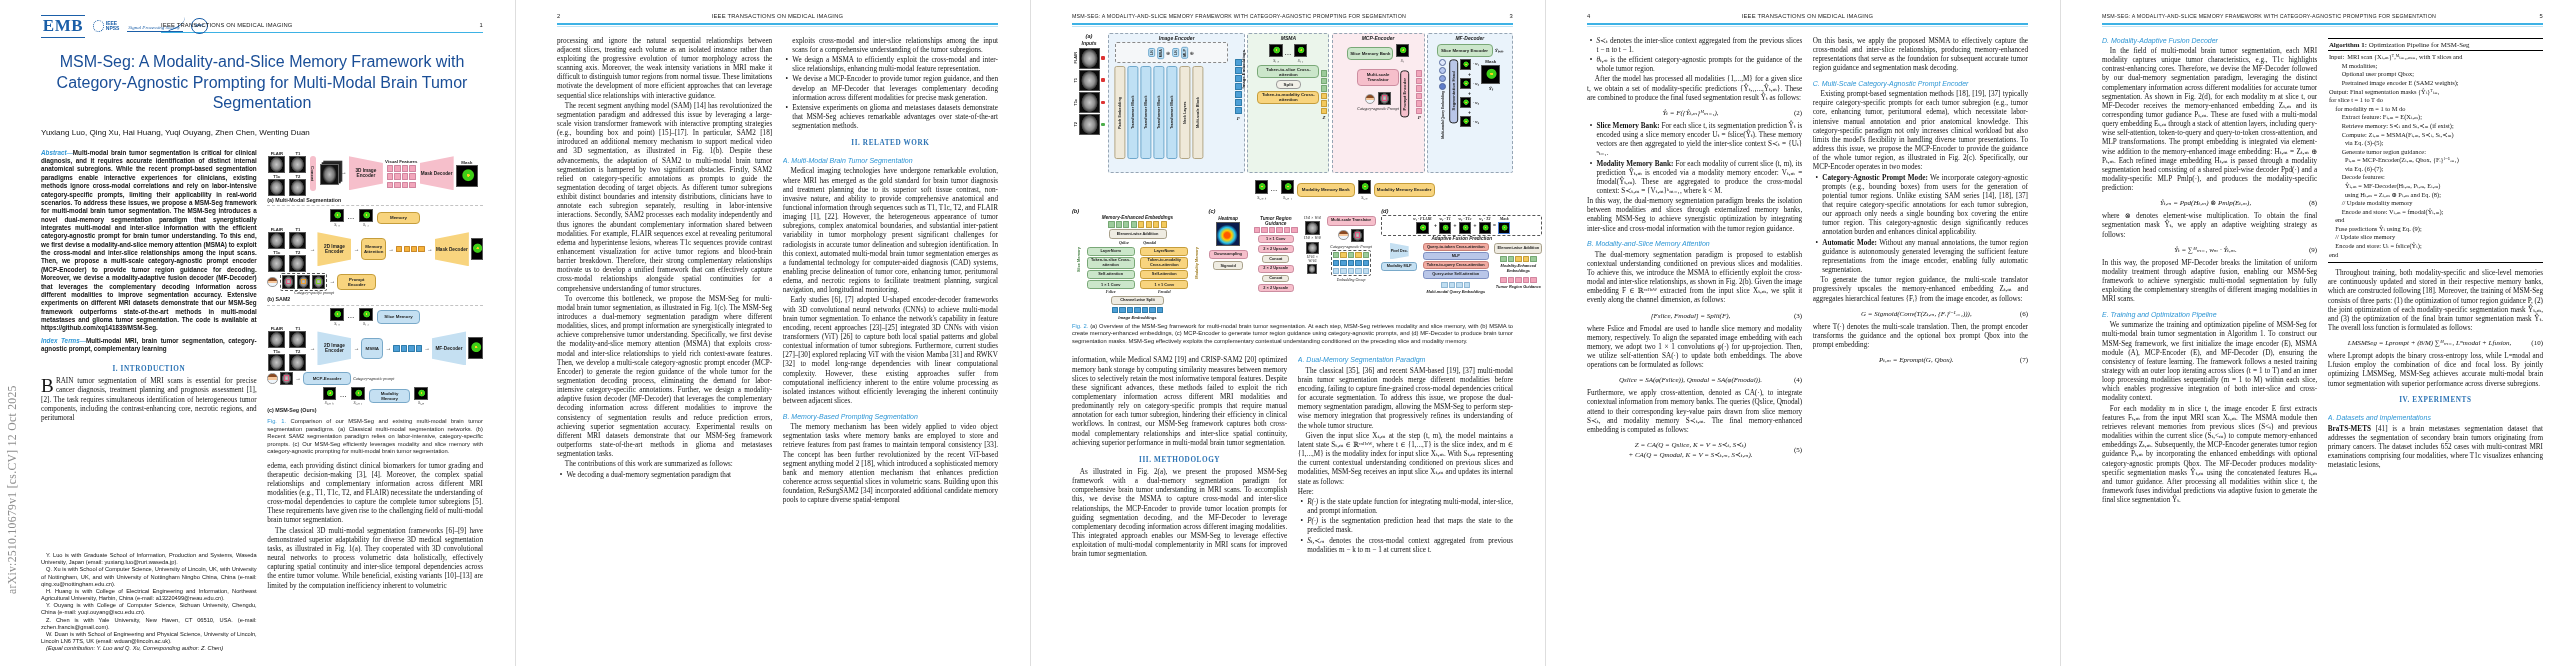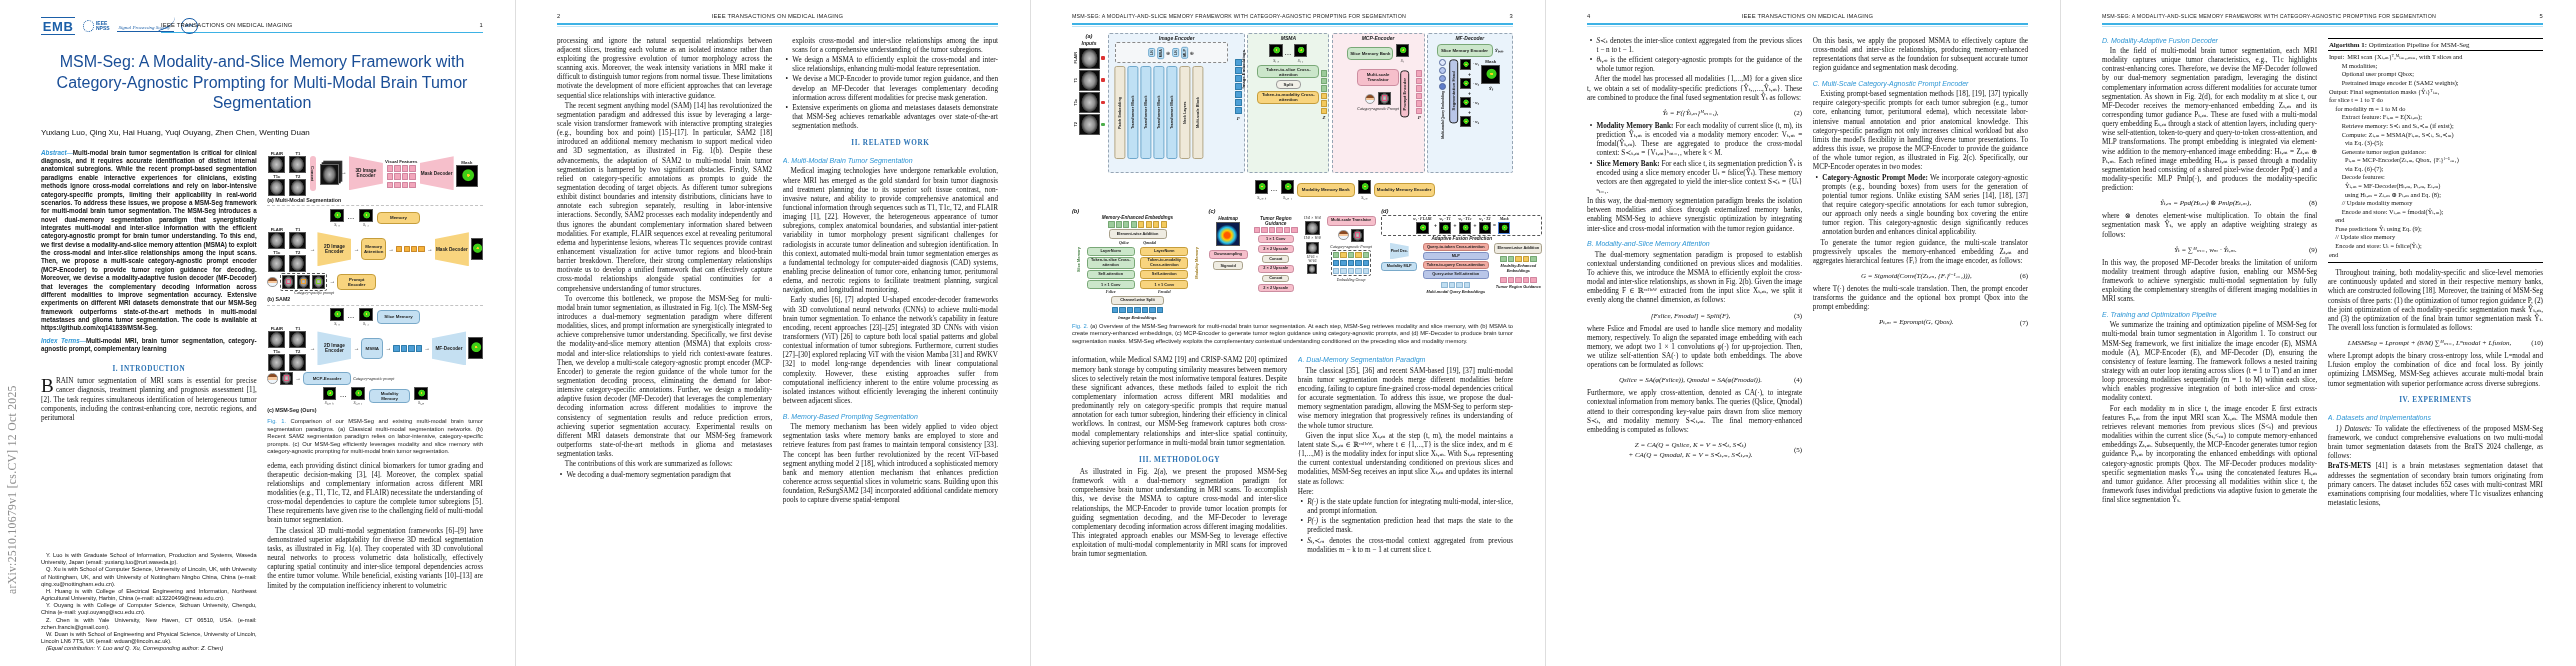--- a/index.html
+++ b/index.html
@@ -13,21 +13,21 @@
   .hdr{position:relative;height:8.3px;font-family:"Liberation Sans","DejaVu Sans",sans-serif;
        font-size:5.8px;letter-spacing:0.2px;color:#222;}
   .hdr .hl{position:absolute;left:0;top:0;}
   .hdr .hc{position:absolute;left:0;right:0;text-align:center;}
   .hdr .hr{position:absolute;right:0;top:0;}
   .rule{height:1.7px;background:#3DB2E5;margin-top:1.7px;}
   .rule2{height:0.6px;background:#bfe4f6;margin-top:1.1px;}
 
   
   .logos{display:flex;align-items:center;gap:7.8px;height:25.6px;}
-  .emb{font-family:Liberation Sans, sans-serif;font-weight:bold;font-size:13px;color:#1b5fa8;letter-spacing:0.6px;
+  .emb{font-family:Liberation Serif, serif;font-weight:bold;font-size:17px;color:#1b5fa8;letter-spacing:0.6px;
        border-top:1.1px solid #1b5fa8;border-bottom:1.1px solid #1b5fa8;padding:0.6px 1.7px;}
   .npss{display:flex;align-items:center;gap:1.7px;color:#1b5fa8;font-family:"Liberation Sans",sans-serif;}
   .gear{width:9.4px;height:9.4px;border:1.4px dotted #1b5fa8;border-radius:50%;display:inline-block;}
   .npss b{font-size:5px;line-height:1;white-space:pre-line;}
   .sps{position:relative;color:#1b5fa8;font-family:"Liberation Serif",serif;font-style:italic;font-size:5px;
        border-bottom:0.6px solid #1b5fa8;padding:5.6px 3.3px 1.1px 1.1px;}
   .swoosh{position:absolute;right:-2.2px;top:-1.1px;width:19px;height:9px;border-bottom:1.1px solid #1b5fa8;
           border-radius:0 0 100% 0;transform:rotate(-14deg);}
   .uffc{width:14.5px;height:14.5px;border:1.1px solid #1b5fa8;border-radius:50%;color:#1b5fa8;display:flex;
         align-items:center;justify-content:center;font-size:3.6px;font-weight:bold;font-family:"Liberation Sans",sans-serif;}
@@ -995,22 +995,22 @@
   <div class="rule2"></div>
   <div class="cols" style="margin-top:10px;">
    <div class="col">
      <p class="bul"><i>S≺ₜ</i><span> denotes the inter-slice context aggregated from the previous slices t − n to t − 1.</span></p>
      <p class="bul"><i>θₜ,ₘ</i><span> is the efficient category-agnostic prompts for the guidance of the whole tumor region.</span></p>
      <p class="body ind">After the model has processed all modalities {1,...,M} for a given slice t, we obtain a set of modality-specific predictions {Ŷₜ,₁,...,Ŷₜ,ₘ}. These are combined to produce the final fused segmentation result Ŷₜ as follows:</p>
      <div class="eq">
               <div class="eqb">Ŷₜ = F({Ŷₜ,ₘ}ᴹₘ₌₁),</div>
               <span class="eqn">(2)</span>
             </div>
+     <p class="bul"><b>Slice Memory Bank:</b><span> For each slice t, its segmentation prediction Ŷₜ is encoded using a slice memory encoder Uₜ = fslice(Ŷₜ). These memory vectors are then aggregated to yield the inter-slice context S≺ₜ = {Uₜ}ⁿₜ₌₁.</span></p>
      <p class="bul"><b>Modality Memory Bank:</b><span> For each modality of current slice (t, m), its prediction Ŷₜ,ₘ is encoded via a modality memory encoder: Vₜ,ₘ = fmodal(Ŷₜ,ₘ). These are aggregated to produce the cross-modal context: S≺ₜ,ₘ = {Vₜ,ₘ}ᵏₘ₌₁, where k &lt; M.</span></p>
-     <p class="bul"><b>Slice Memory Bank:</b><span> For each slice t, its segmentation prediction Ŷₜ is encoded using a slice memory encoder Uₜ = fslice(Ŷₜ). These memory vectors are then aggregated to yield the inter-slice context S≺ₜ = {Uₜ}ⁿₜ₌₁.</span></p>
      <p class="body">In this way, the dual-memory segmentation paradigm breaks the isolation between modalities and slices through externalized memory banks, enabling MSM-Seg to achieve synergistic optimization by integrating inter-slice and cross-modal information with the tumor region guidance.</p>
      <h3>B. Modality-and-Slice Memory Attention</h3>
      <p class="body ind">The dual-memory segmentation paradigm is proposed to establish contextual understanding conditioned on previous slices and modalities. To achieve this, we introduce the MSMA to efficiently exploit the cross-modal and inter-slice relationships, as shown in Fig. 2(b). Given the image embedding F ∈ ℝᶜˣᴴˣᵂ extracted from the input slice Xₜ,ₘ, we split it evenly along the channel dimension, as follows:</p>
      <div class="eq">
               <div class="eqb">[Fslice, Fmodal] = Split(F),</div>
               <span class="eqn">(3)</span>
             </div>
      <p class="body">where Fslice and Fmodal are used to handle slice memory and modality memory, respectively. To align the separated image embedding with each memory, we adopt two 1 × 1 convolutions φ(·) for up-projection. Then, we utilize self-attention SA(·) to update both embeddings. The above operations can be formulated as follows:</p>
      <div class="eq">
               <div class="eqb">Qslice = SA(φ(Fslice)),    Qmodal = SA(φ(Fmodal)).</div>
@@ -1021,20 +1021,21 @@
               <div class="eqb">Z = CA(Q = Qslice, K = V = S≺ₜ, S≺ₜ)
 + CA(Q = Qmodal, K = V = S≺ₜ,ₘ, S≺ₜ,ₘ).</div>
               <span class="eqn">(5)</span>
             </div>
    </div>
    <div class="col">
      <p class="body">On this basis, we apply the proposed MSMA to effectively capture the cross-modal and inter-slice relationships, producing memory-enhanced representations that serve as the foundation for subsequent accurate tumor region guidance and segmentation mask decoding.</p>
      <h3>C. Multi-Scale Category-Agnostic Prompt Encoder</h3>
      <p class="body ind">Existing prompt-based segmentation methods [18], [19], [37] typically require category-specific prompts for each tumor subregion (e.g., tumor core, enhancing tumor, peritumoral edema), which necessitate labor-intensive manual annotation and prior anatomical knowledge. This category-specific paradigm not only increases clinical workload but also limits the model's flexibility in handling diverse tumor presentations. To address this issue, we propose the MCP-Encoder to provide the guidance of the whole tumor region, as illustrated in Fig. 2(c). Specifically, our MCP-Encoder operates in two modes:</p>
      <p class="bul"><b>Category-Agnostic Prompt Mode:</b><span> We incorporate category-agnostic prompts (e.g., bounding boxes) from users for the generation of potential tumor regions. Unlike existing SAM series [14], [18], [37] that require category-specific annotations for each tumor subregion, our approach only needs a single bounding box covering the entire tumor region. This category-agnostic design significantly reduces annotation burden and enhances clinical applicability.</span></p>
+     <p class="bul"><b>Automatic Mode:</b><span> Without any manual annotations, the tumor region guidance is autonomously generated leveraging the sufficient feature representations from the image encoder, enabling fully automatic segmentation.</span></p>
      <p class="body ind">To generate the tumor region guidance, the multi-scale translator progressively upscales the memory-enhanced embedding Zₜ,ₘ and aggregates hierarchical features {Fᵢ} from the image encoder, as follows:</p>
      <div class="eq">
               <div class="eqb">G = Sigmoid(Conv(T(Zₜ,ₘ, {Fᵢ}ˡ⁻¹ᵢ₌₁))),</div>
               <span class="eqn">(6)</span>
             </div>
      <p class="body">where T(·) denotes the multi-scale translation. Then, the prompt encoder transforms the guidance and the optional box prompt Qbox into the prompt embedding:</p>
      <div class="eq">
               <div class="eqb">Pₜ,ₘ = Eprompt(G, Qbox).</div>
               <span class="eqn">(7)</span>
             </div>
@@ -1100,21 +1101,20 @@
        </div>
      </div>
      <p class="body ind">Throughout training, both modality-specific and slice-level memories are continuously updated and stored in their respective memory banks, which are constructed following [18]. Moreover, the training of MSM-Seg consists of three parts: (1) the optimization of tumor region guidance P, (2) the joint optimization of each modality-specific segmentation mask Ŷₜ,ₘ, and (3) the optimization of the final brain tumor segmentation mask Ŷₜ. The overall loss function is formulated as follows:</p>
      <div class="eq">
               <div class="eqb">LMSMSeg = Lprompt + (8/M) ∑ᴹₘ₌₁ Lᵐmodal + Lfusion,</div>
               <span class="eqn">(10)</span>
             </div>
      <p class="body">where Lprompt adopts the binary cross-entropy loss, while Lᵐmodal and Lfusion employ the combination of dice and focal loss. By jointly optimizing LMSMSeg, MSM-Seg achieves accurate multi-modal brain tumor segmentation with superior performance across diverse subregions.</p>
      <h2>IV.  EXPERIMENTS</h2>
      <h3>A. Datasets and Implementations</h3>
-     <p class="body ind"><i>1) Datasets:</i><span> To validate the effectiveness of the proposed MSM-Seg framework, we conduct comprehensive evaluations on two multi-modal brain tumor segmentation datasets from the BraTS 2024 challenge, as follows:</span></p>
      <p class="body"><b>BraTS-METS</b><span> [41] is a brain metastases segmentation dataset that addresses the segmentation of secondary brain tumors originating from primary cancers. The dataset includes 652 cases with multi-contrast MRI examinations comprising four modalities, where T1c visualizes enhancing metastatic lesions,</span></p>
    </div>
   </div>
  </div>
 </div>
 
 </div>
 
 
 </body></html>

